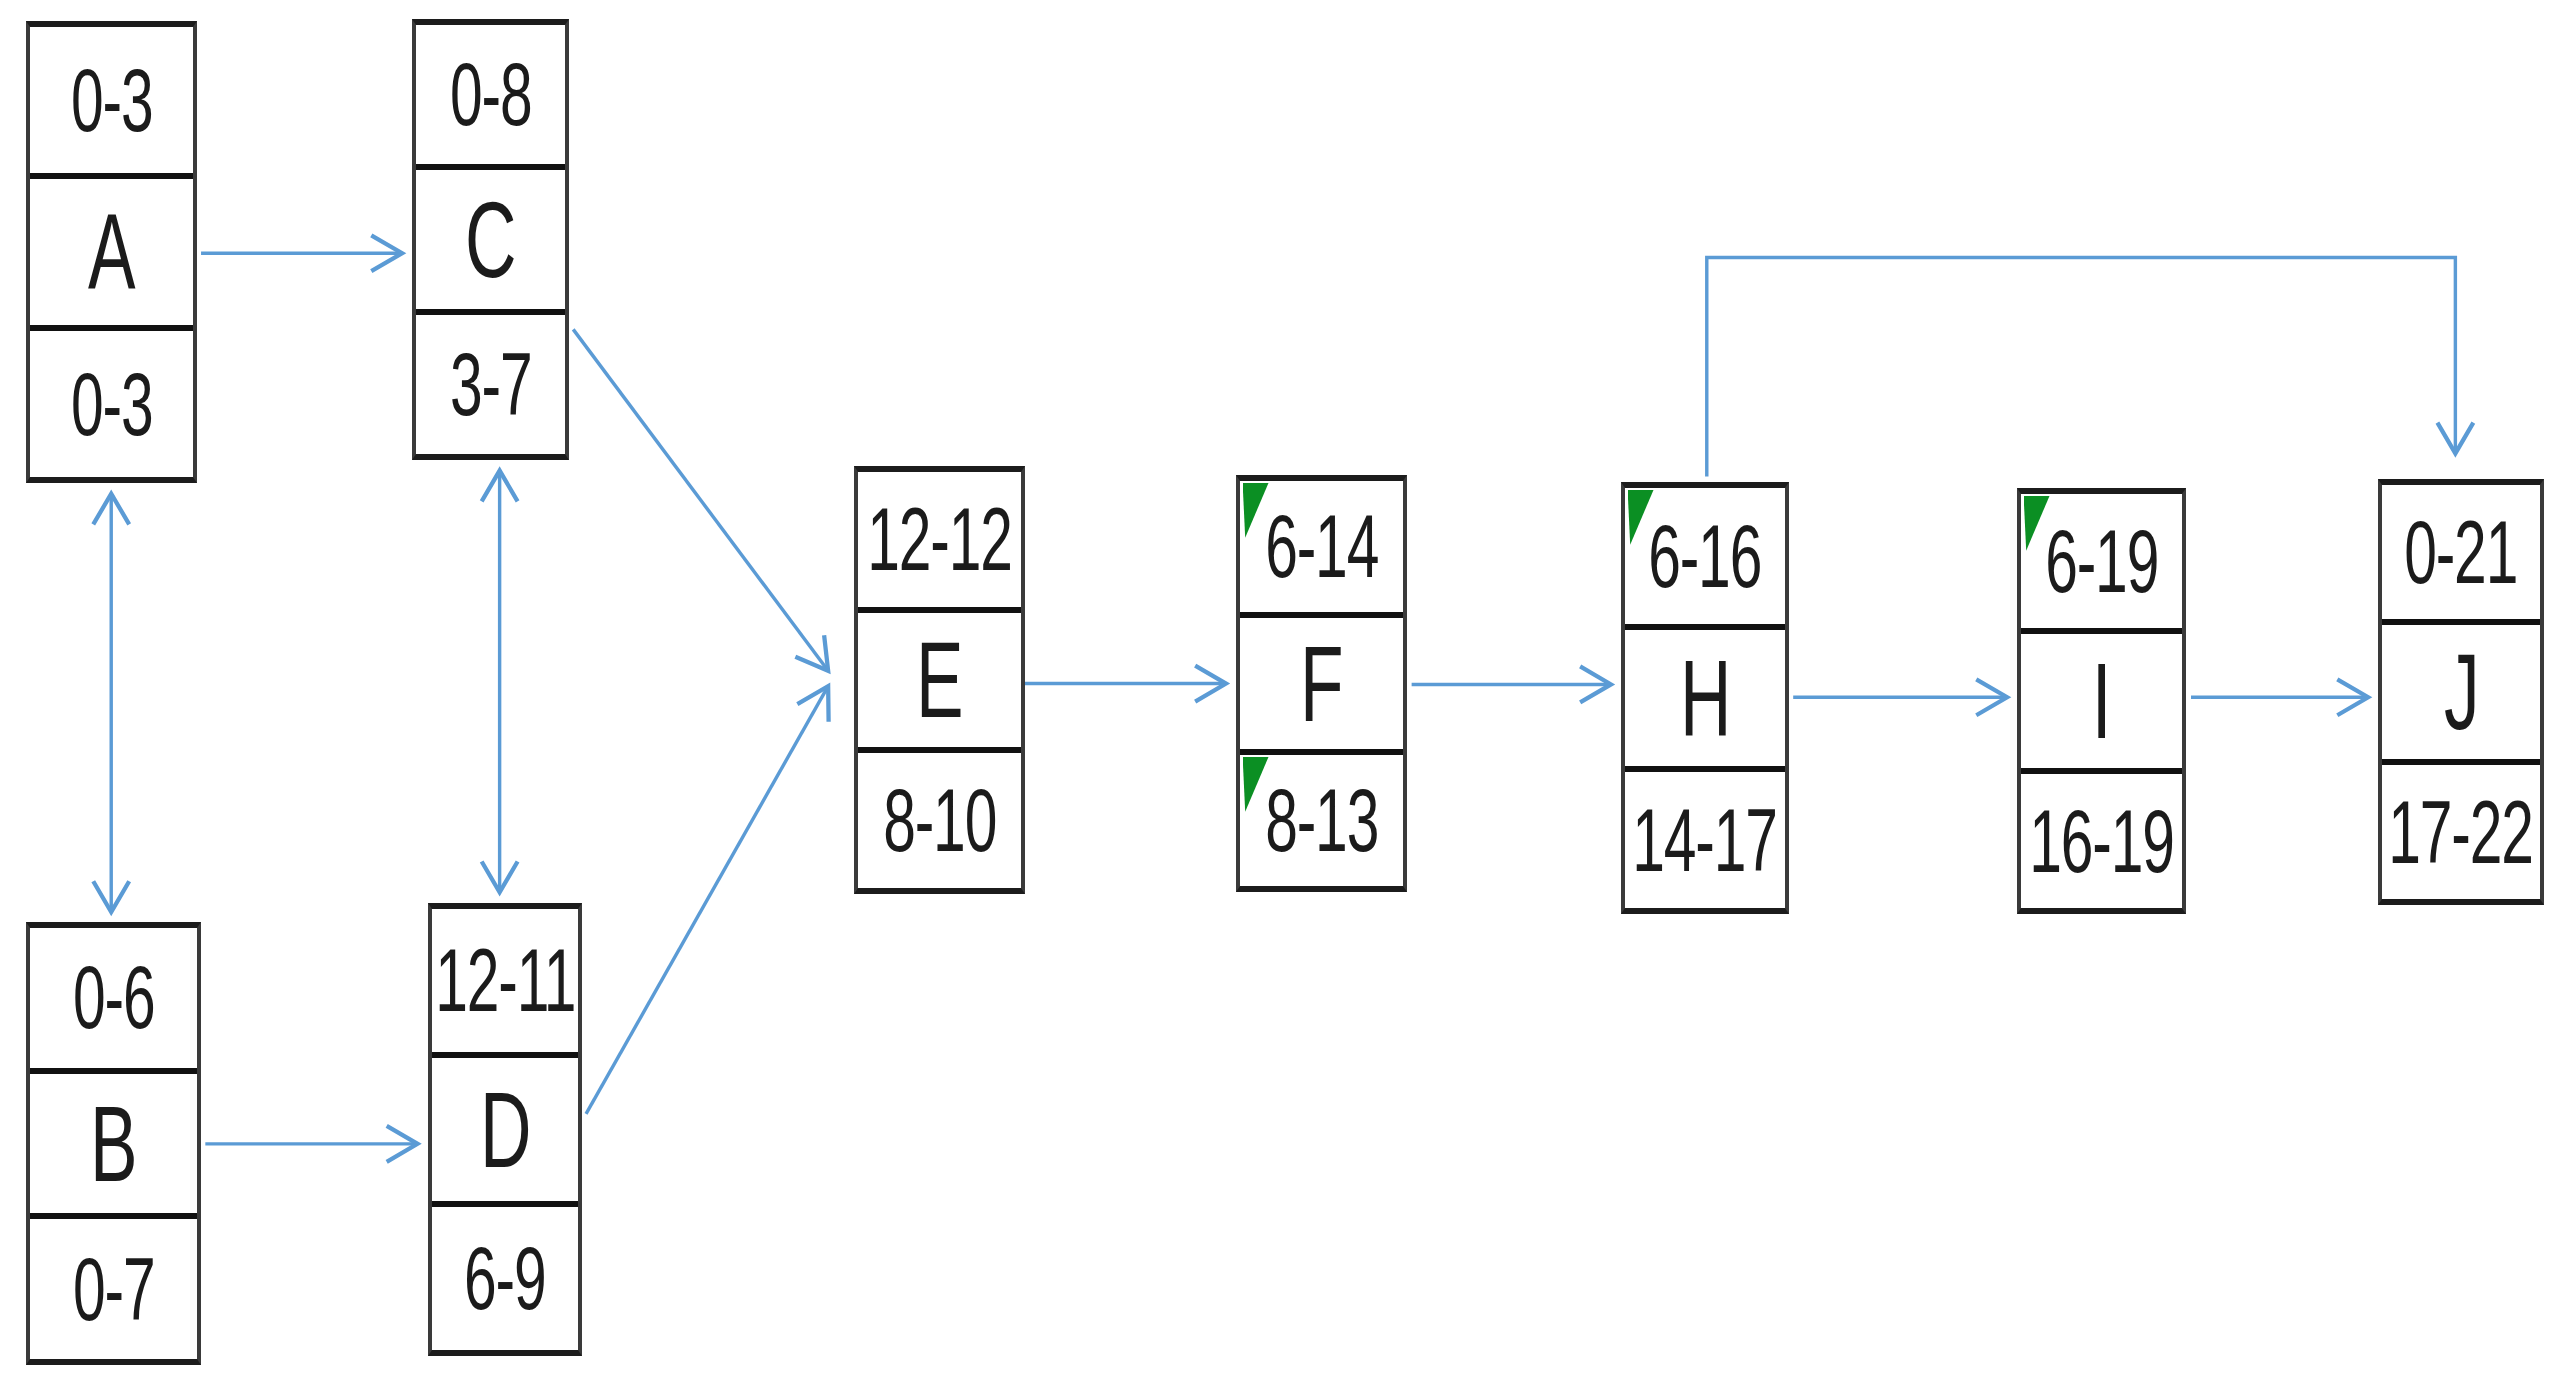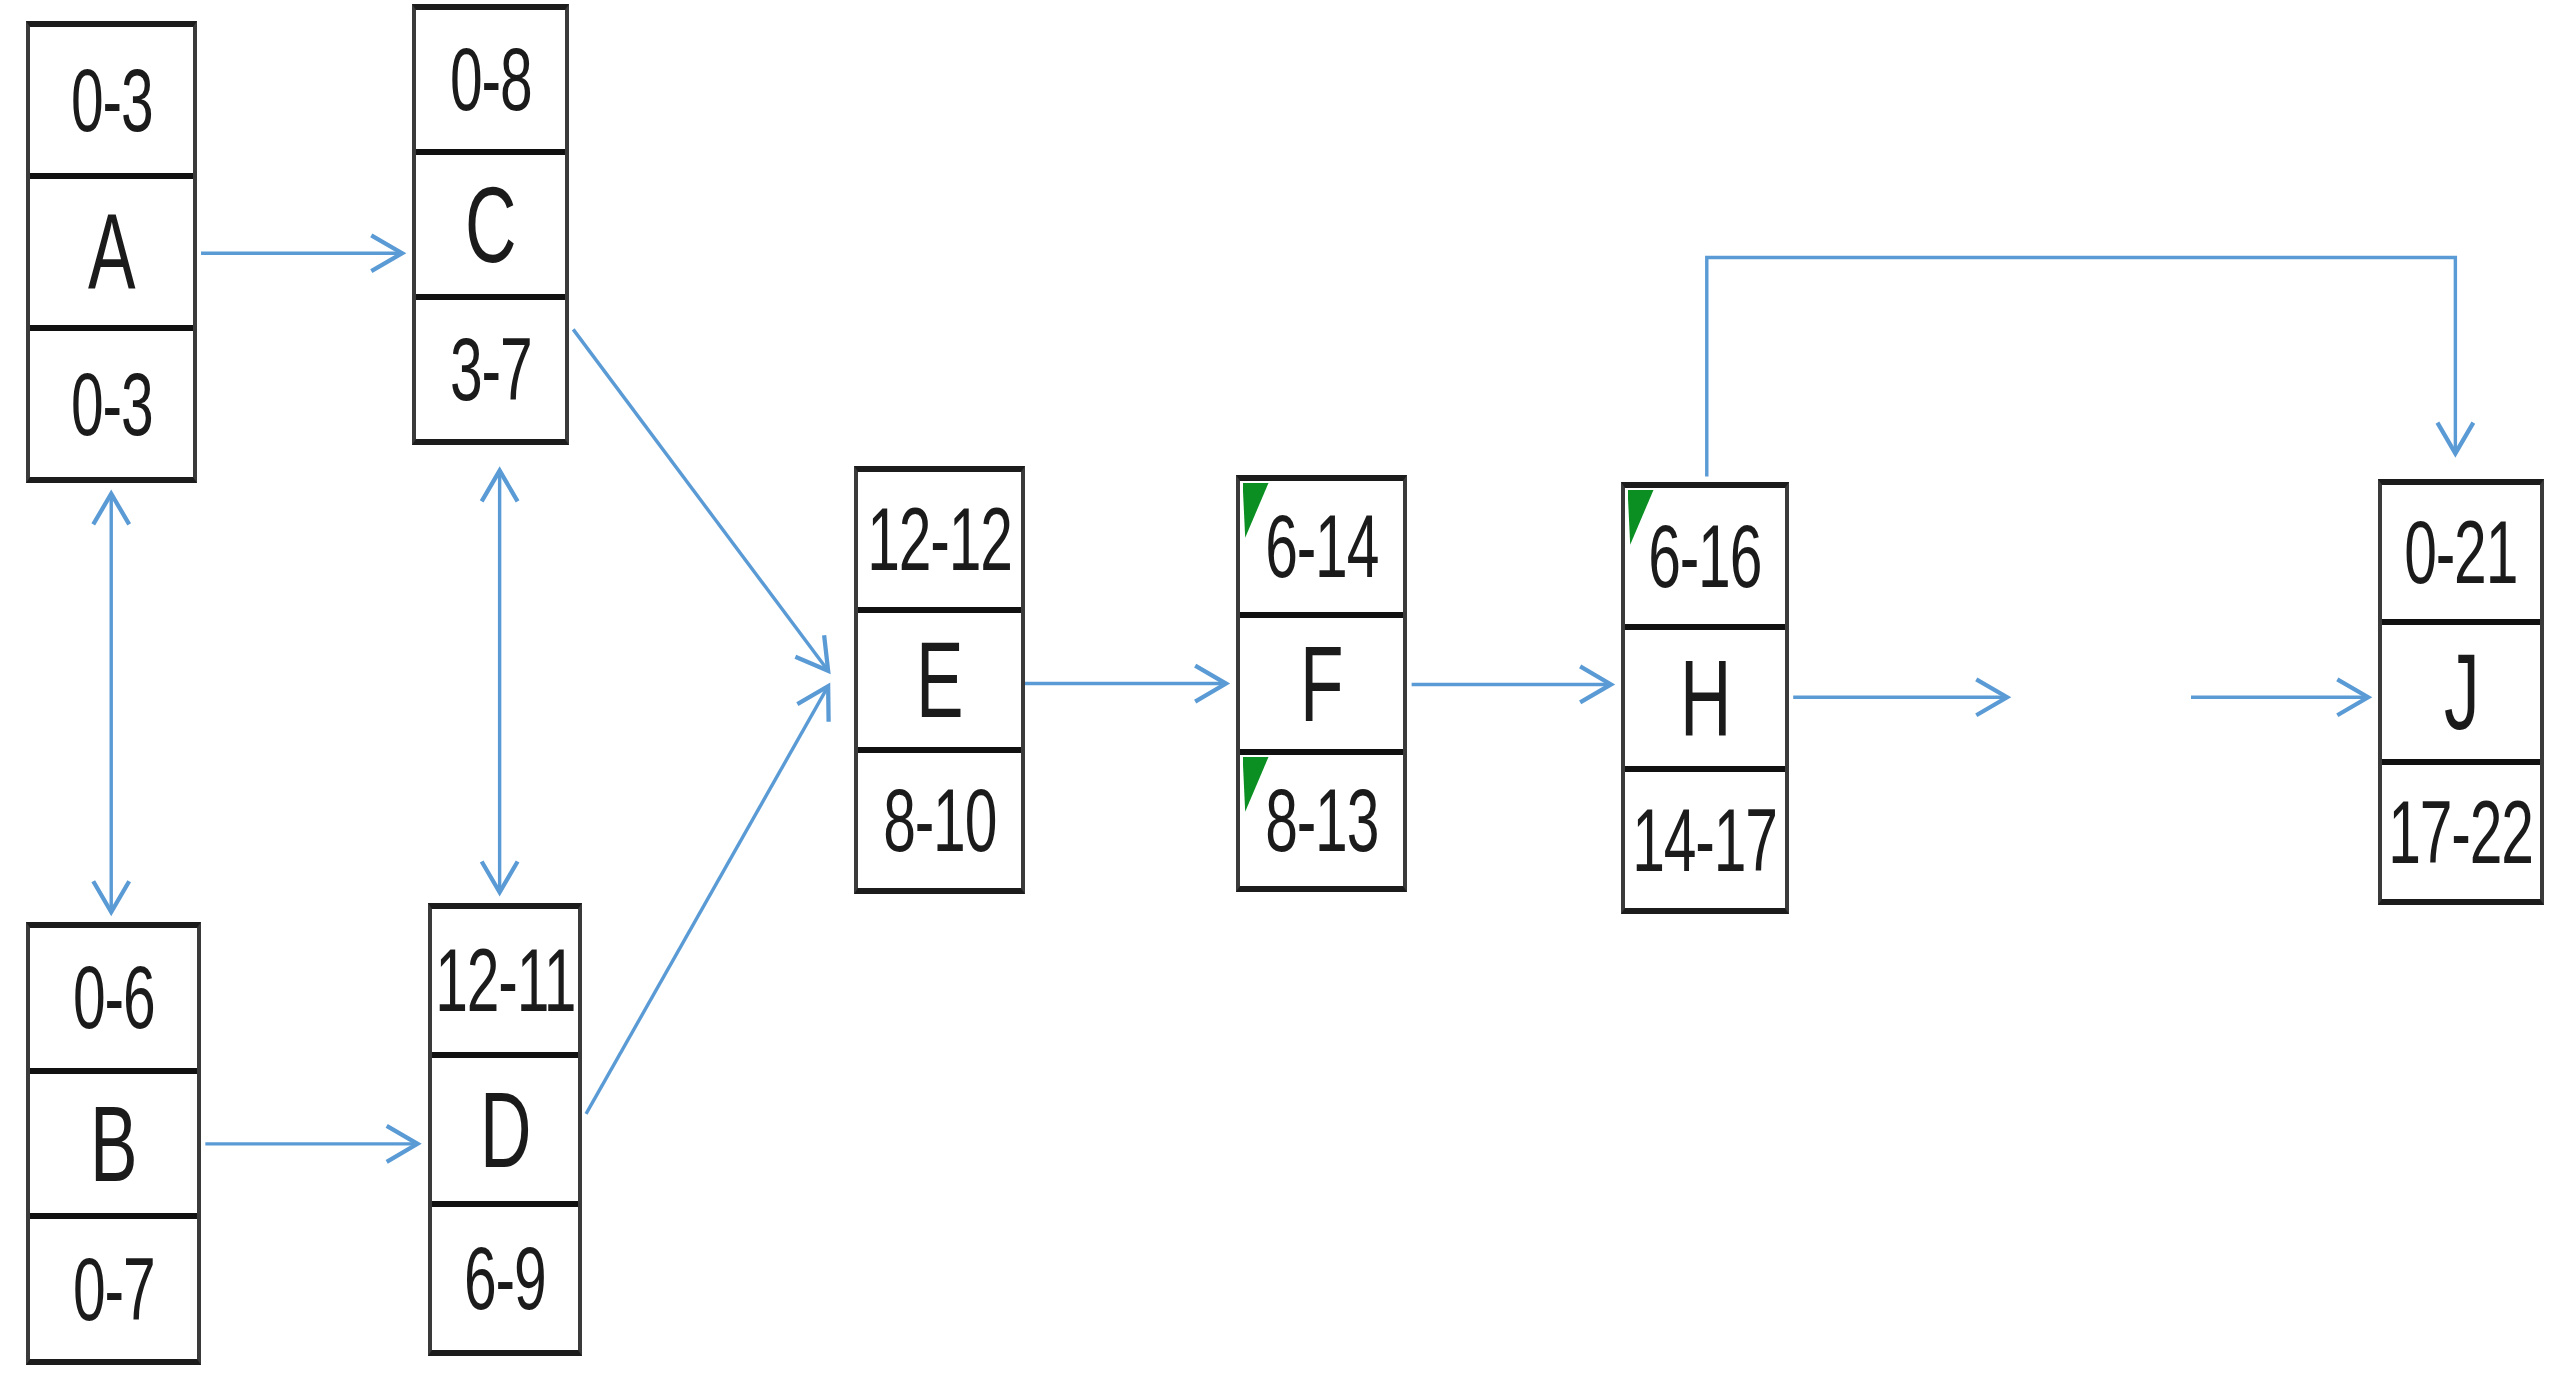--- a/index.html
+++ b/index.html
@@ -58,21 +58,21 @@
     top: 1.7px;
     left: 2.6px;
     width: 26px;
     height: 55px;
     background: #0b8f23;
     clip-path: polygon(0 0, 100% 0, 10% 100%);
   }
   
   .n-a { left: 26px;   top: 21.4px;   width: 171px; height: 462px; }
   .n-b { left: 26px;   top: 922px; width: 175px; height: 443px; justify-content: space-between; }
-  .n-c { left: 412px;  top: 4px;   width: 157px; height: 441px; }
+  .n-c { left: 412px;  top: 19px;   width: 157px; height: 441px; }
   .n-d { left: 428px;  top: 903px; width: 154px; height: 453px; }
   .n-e { left: 837px;  top: 466px;  width: 171px; height: 428px; margin-left: 17px; }
   .n-f { left: 1236px; top: 475px;  width: 171px; height: 417px; }
   .n-h { left: 1621px; top: 482px;  width: 168px; height: 432px; }
   .n-i { left: 2017px; top: 488px;  width: 169px; height: 426px; }
   .n-j { left: 2378px; top: 479px;  width: 166px; height: 426px; }
 </style>
 </head>
 <body>
 
@@ -179,20 +179,32 @@
       <span class="t">6-16</span>
     </div>
     <div class="cell">
       <span class="t letter">H</span>
     </div>
     <div class="cell">
       <span class="t">14-17</span>
     </div>
   </div>
 
+  <div class="node n-i">
+    <div class="cell">
+      <i class="flag"></i>
+      <span class="t">6-19</span>
+    </div>
+    <div class="cell">
+      <span class="t letter">I</span>
+    </div>
+    <div class="cell">
+      <span class="t">16-19</span>
+    </div>
+  </div>
 
   <div class="node n-j">
     <div class="cell">
       <span class="t">0-21</span>
     </div>
     <div class="cell">
       <span class="t letter">J</span>
     </div>
     <div class="cell">
       <span class="t">17-22</span>

